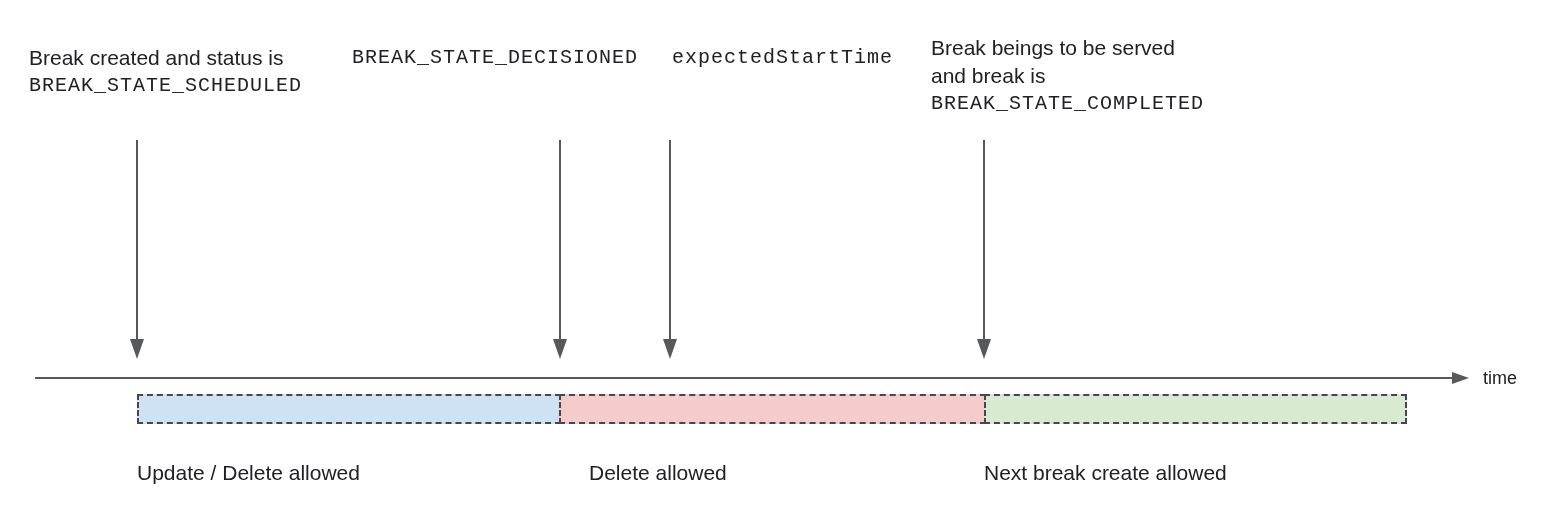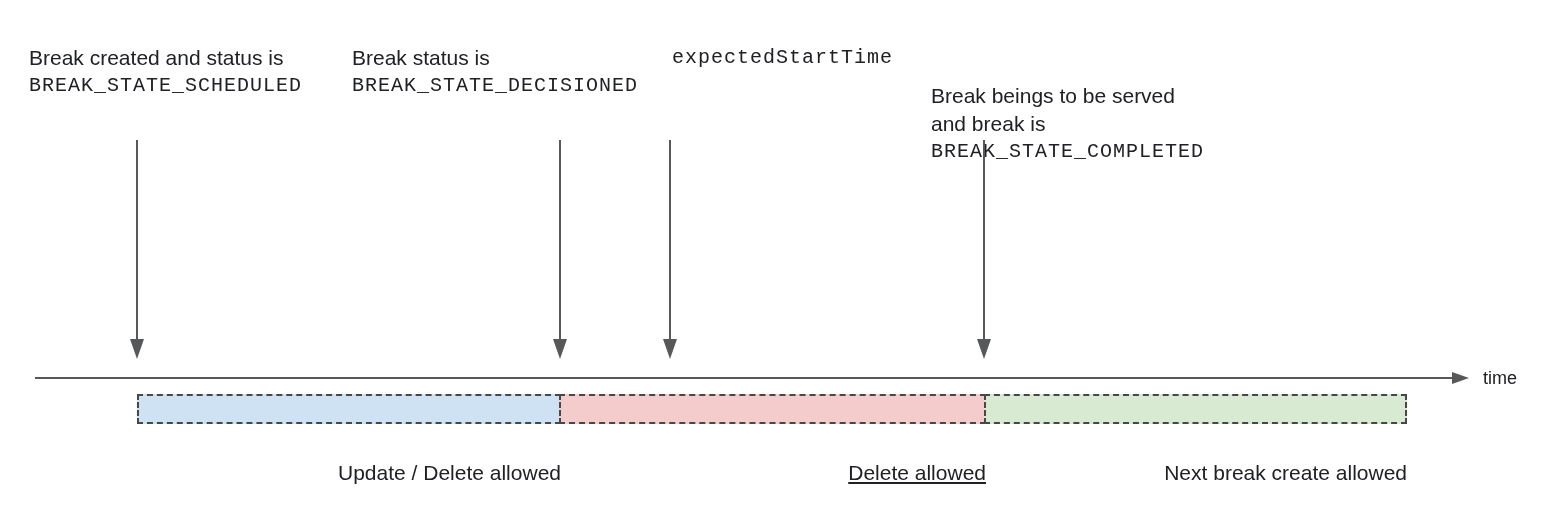--- a/index.html
+++ b/index.html
@@ -54,43 +54,42 @@
     font-size: 18px; line-height: 28px;
   }
   .seg {
     position: absolute; top: 394px; height: 30px;
     box-sizing: border-box;
     border: 2px dashed #474747;
   }
   .seg-label {
     position: absolute; top: 459px;
     font-size: 21px; line-height: 28px;
-    text-align: right;
+    text-align: left;
   }
 </style>
 </head>
 <body>
 
 <div class="stage">
 
   <div class="ann" style="left:29px; top:44px;">
     <div class="ann-text">Break created and status is</div>
     <div class="ann-code">BREAK_STATE_SCHEDULED</div>
   </div>
 
   <div class="ann" style="left:352px; top:44px;">
-    <div class="ann-text">Break status is</div>
     <div class="ann-code">BREAK_STATE_DECISIONED</div>
   </div>
 
   <div class="ann" style="left:672px; top:44px;">
     <div class="ann-code">expectedStartTime</div>
   </div>
 
-  <div class="ann" style="left:931px; top:34px;margin-top:48px;">
+  <div class="ann" style="left:931px; top:34px;">
     <div class="ann-text">Break beings to be served</div>
     <div class="ann-text">and break is</div>
     <div class="ann-code">BREAK_STATE_COMPLETED</div>
   </div>
 
   <div class="varrow" style="left:130px;">
     <div class="vline"></div>
     <div class="vhead"></div>
   </div>
   <div class="varrow" style="left:553px;">
@@ -108,16 +107,16 @@
 
   <div class="axis-line"></div>
   <div class="axis-head"></div>
   <div class="axis-label">time</div>
 
   <div class="seg" style="left: 137px; width: 424px; background-color: rgb(207, 226, 243);"></div>
   <div class="seg" style="left: 559px; width: 427px; background-color: rgb(244, 204, 204);"></div>
   <div class="seg" style="left: 984px; width: 423px; background-color: rgb(217, 234, 211);"></div>
 
   <div class="seg-label" style="left:137px; width:424px;">Update / Delete allowed</div>
-  <div class="seg-label" style="left:559px; width:427px;text-decoration:underline;">Delete allowed</div>
+  <div class="seg-label" style="left:589px; width:427px;">Delete allowed</div>
   <div class="seg-label" style="left:984px; width:423px;">Next break create allowed</div>
 
 </div>
 
 </body></html>

